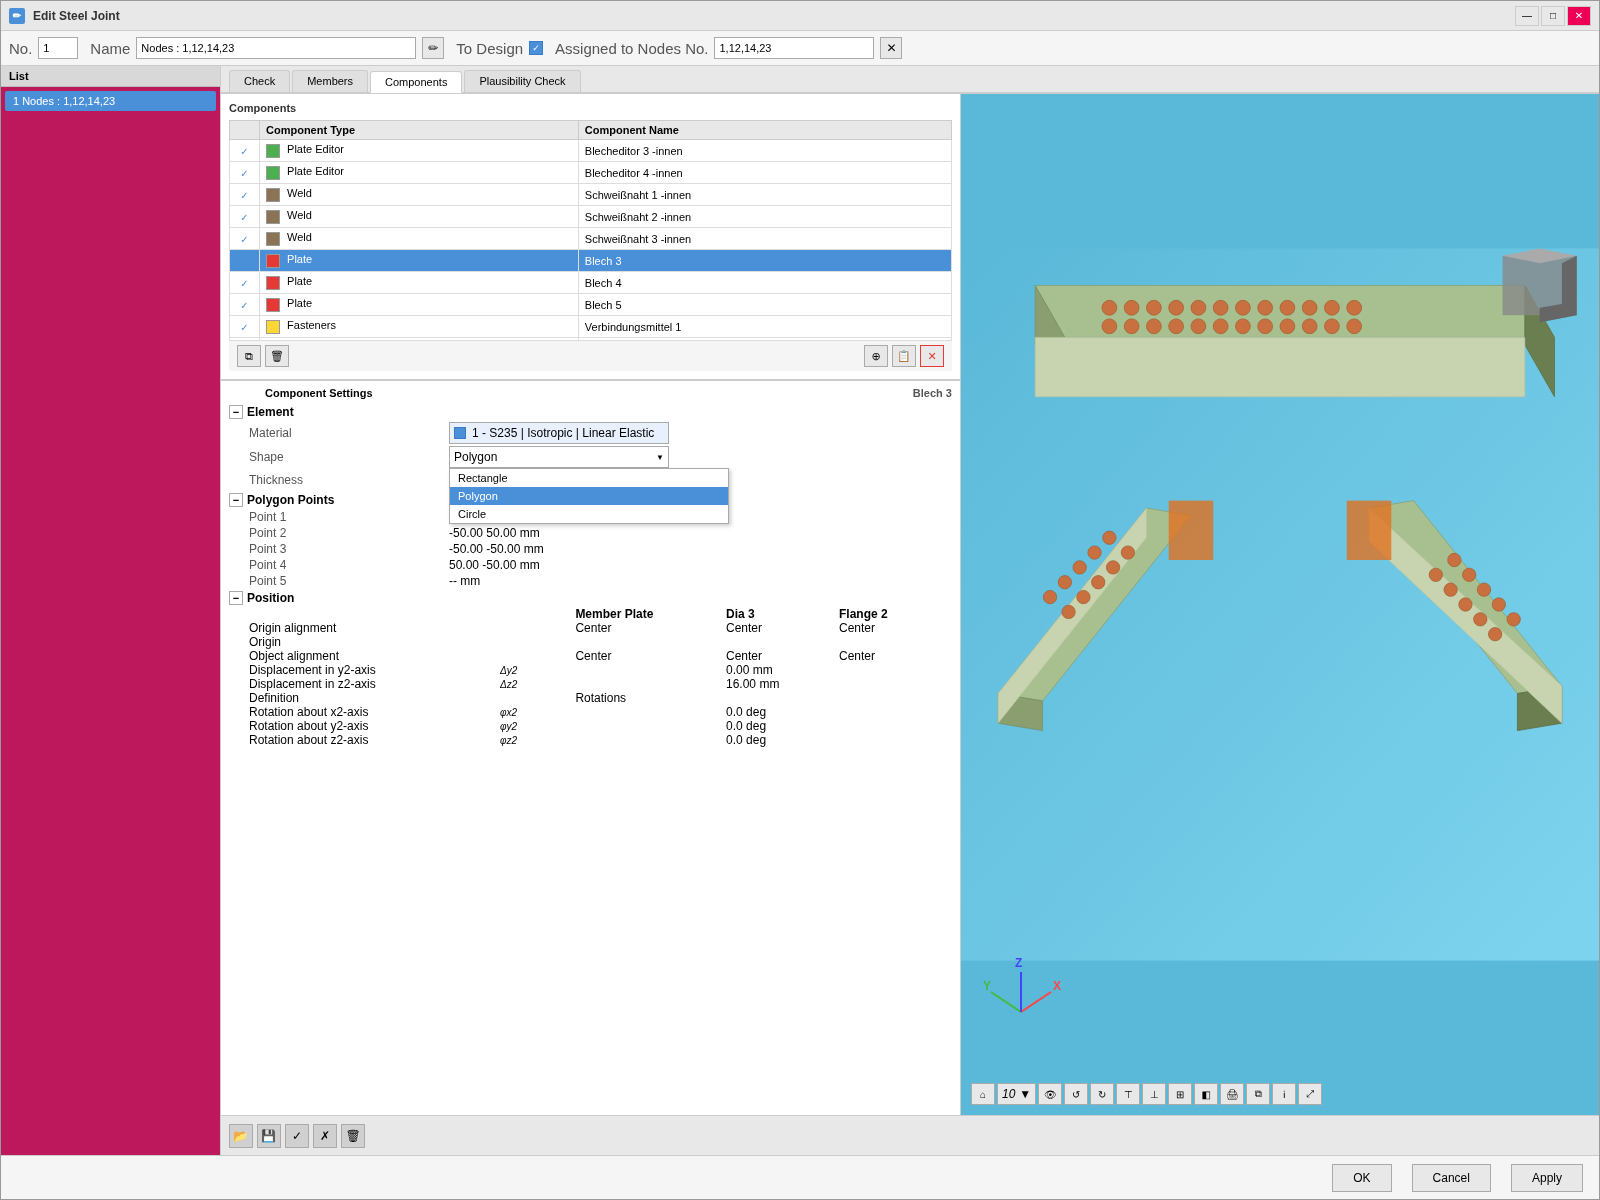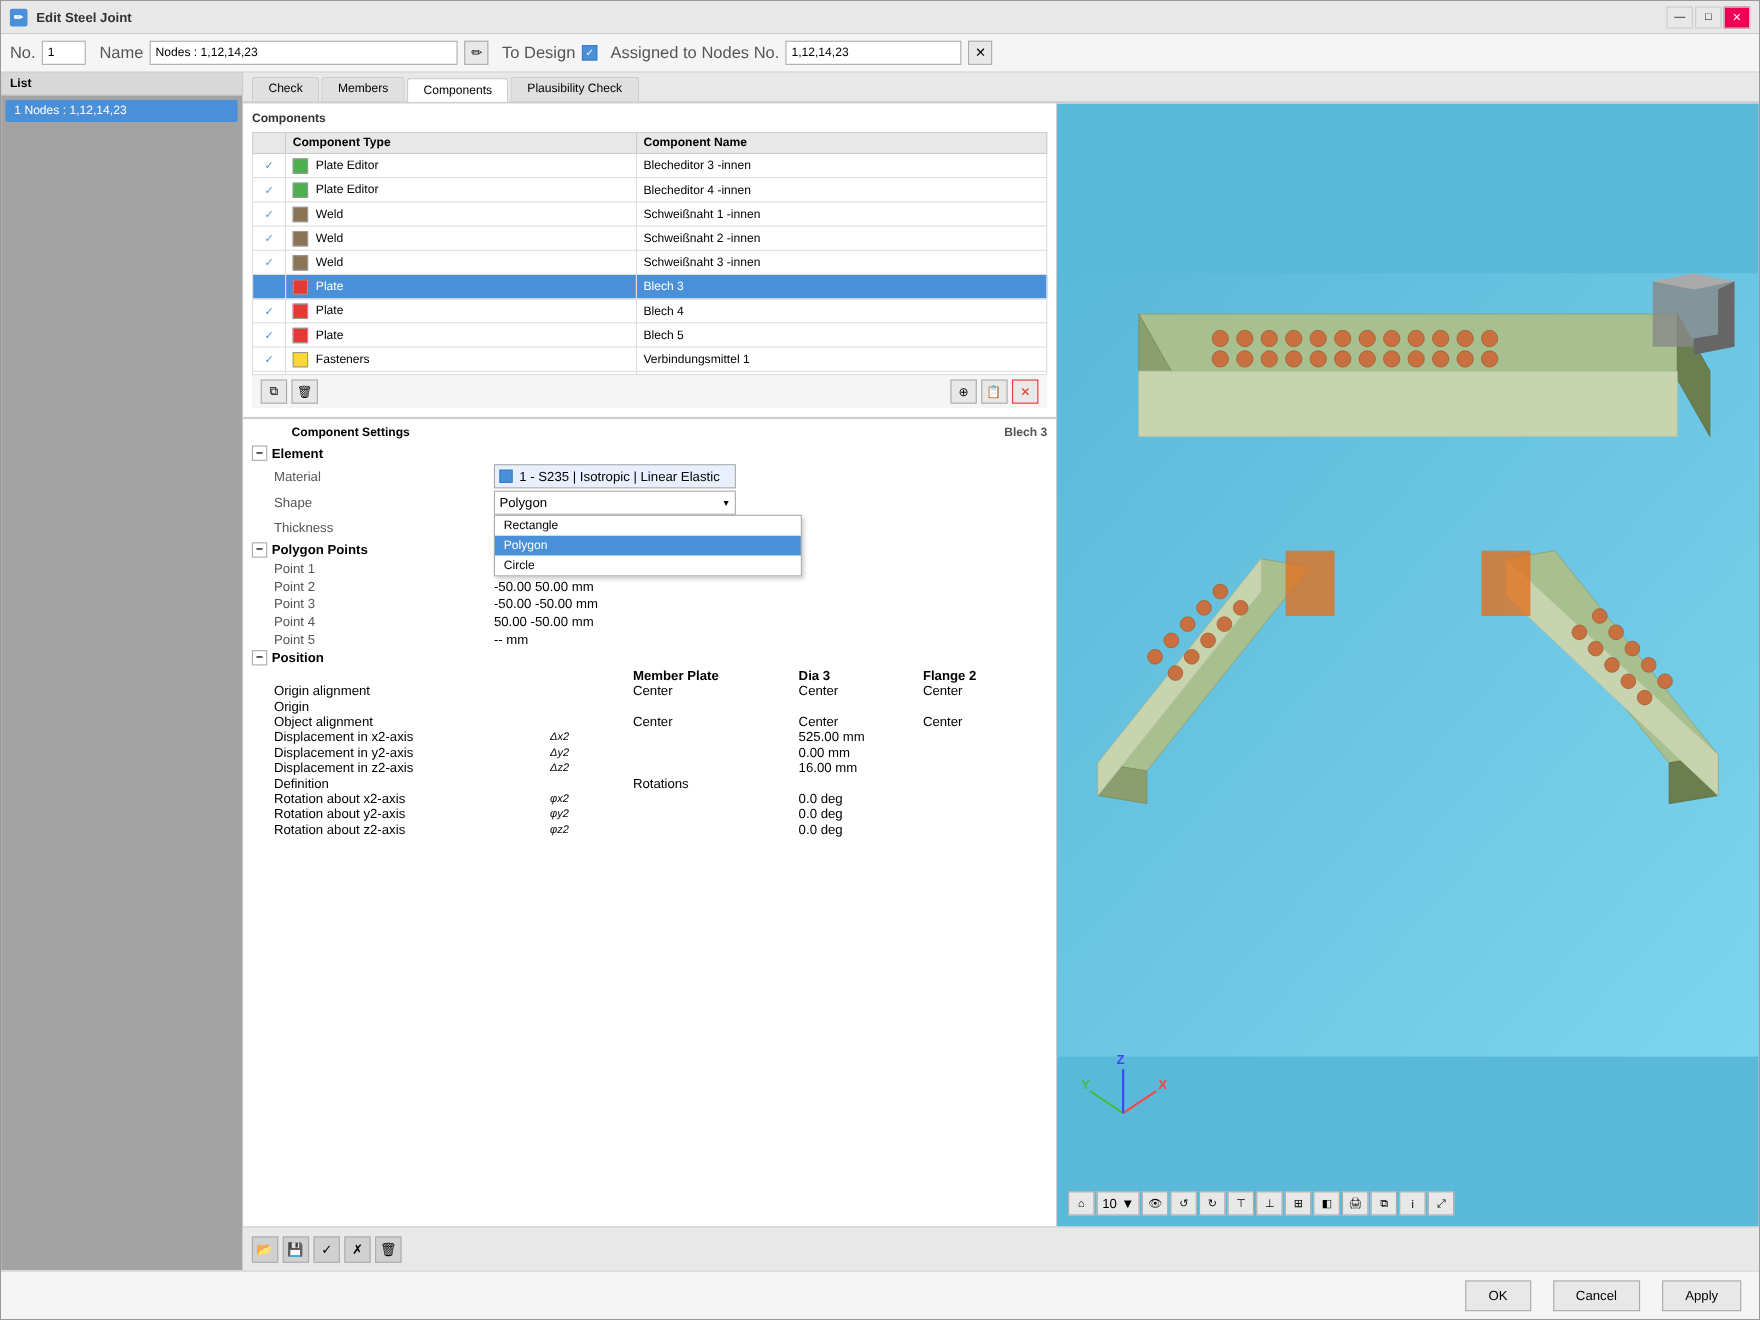--- a/index.html
+++ b/index.html
@@ -10,21 +10,21 @@
     .title-bar { background: #e8e8e8; height: 30px; display: flex; align-items: center; padding: 0 8px; border-bottom: 1px solid #ccc; gap: 8px; }
     .title-bar-icon { width: 16px; height: 16px; background: #4a90d9; border-radius: 2px; display: flex; align-items: center; justify-content: center; color: white; font-size: 10px; font-weight: bold; }
     .title-bar-text { flex: 1; font-size: 12px; font-weight: bold; color: #333; }
     .title-bar-controls { display: flex; gap: 2px; }
     .title-btn { width: 24px; height: 20px; background: #e8e8e8; border: 1px solid #ccc; cursor: pointer; display: flex; align-items: center; justify-content: center; font-size: 10px; }
     .title-btn:last-child { background: #e05; color: white; }
 
     .main-content { display: flex; flex: 1; overflow: hidden; }
 
     
-    .left-panel { width: 220px; background: #a3a3a3; border-right: 1px solid #ccc; display: flex; flex-direction: column; }
+    .left-panel { width: 220px; background: #be185d; border-right: 1px solid #ccc; display: flex; flex-direction: column; }
     .panel-header { background: #d8d8d8; padding: 4px 8px; font-weight: bold; font-size: 11px; border-bottom: 1px solid #bbb; }
     .list-item { background: #4a90d9; color: white; padding: 4px 8px; margin: 4px; border-radius: 2px; font-size: 11px; }
 
     
     .center-panel { flex: 1; display: flex; flex-direction: column; overflow: hidden; }
     .field-group { display: flex; align-items: center; gap: 6px; }
     .field-label { font-size: 15px; color: #555; white-space: nowrap; }
     .field-input { border: 1px solid #aaa; background: white; padding: 2px 4px; font-size: 11px; height: 22px; }
     .field-input-wide { width: 280px; }
     .edit-btn { width: 22px; height: 22px; background: #e8e8e8; border: 1px solid #aaa; cursor: pointer; display: flex; align-items: center; justify-content: center; }
@@ -80,21 +80,21 @@
     .material-color { width: 12px; height: 12px; background: #4a90d9; border: 1px solid #3a7bc8; }
 
     .value-input { border: 1px solid #aaa; background: white; width: 60px; height: 20px; padding: 1px 3px; font-size: 11px; }
 
     
     .right-panel { flex: 1; background: #5ab8d8; position: relative; overflow: hidden; }
 
     
     .viewport-toolbar { position: absolute; bottom: 10px; left: 0; right: 0; display: flex; align-items: center; padding: 0 10px; gap: 2px; }
     .vt-btn { width: 24px; height: 22px; background: #e8e8e8; border: 1px solid #aaa; cursor: pointer; display: flex; align-items: center; justify-content: center; font-size: 10px; }
-    .vt-dropdown { height: 22px; background: #e8e8e8; border: 1px solid #aaa; display: flex; align-items: center; padding: 0 4px; cursor: pointer; font-size: 10px; gap: 2px; }
+    .vt-dropdown { height: 22px; background: #e8e8e8; border: 1px solid #aaa; display: flex; align-items: center; padding: 0 4px; cursor: pointer; font-size: 10px; gap: 2px; font-style: italic; }
 
     
     .bottom-bar { height: 40px; background: #e8e8e8; border-top: 1px solid #ccc; display: flex; align-items: center; padding: 0 8px; gap: 4px; }
     .bottom-icon { width: 24px; height: 24px; background: #d0d0d0; border: 1px solid #aaa; cursor: pointer; display: flex; align-items: center; justify-content: center; font-size: 12px; }
 
     
     .footer { height: 44px; background: #f5f5f5; border-top: 1px solid #ccc; display: flex; align-items: center; justify-content: flex-end; padding: 0 16px; gap: 20px; }
     .footer-btn { height: 28px; padding: 0 20px; background: #e8e8e8; border: 1px solid #aaa; cursor: pointer; font-size: 12px; }
     .footer-btn.ok { background: #e8e8e8; }
     .footer-btn.apply { background: #e8e8e8; }
@@ -385,27 +385,20 @@
                       <td></td>
                       <td></td>
                       <td></td>
                     </tr>
                     <tr>
                       <td>Object alignment</td>
                       <td></td>
                       <td>Center</td>
                       <td>Center</td>
                       <td>Center</td>
-                    </tr>
-                    <tr>
-                      <td>Displacement in x2-axis</td>
-                      <td style="font-style:italic;font-size:10px;">Δx2</td>
-                      <td></td>
-                      <td>525.00 mm</td>
-                      <td></td>
                     </tr>
                     <tr>
                       <td>Displacement in y2-axis</td>
                       <td style="font-style:italic;font-size:10px;">Δy2</td>
                       <td></td>
                       <td>0.00 mm</td>
                       <td></td>
                     </tr>
                     <tr>
                       <td>Displacement in z2-axis</td>

